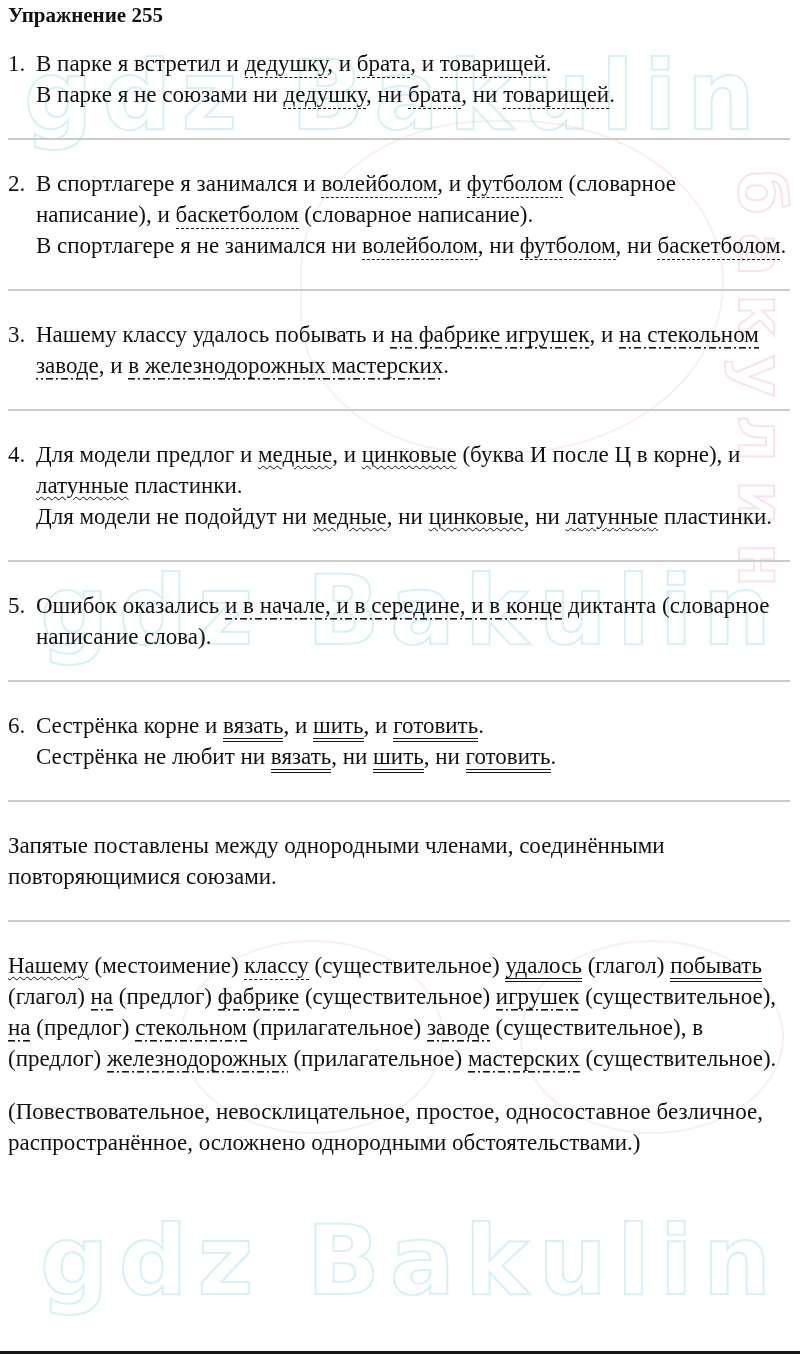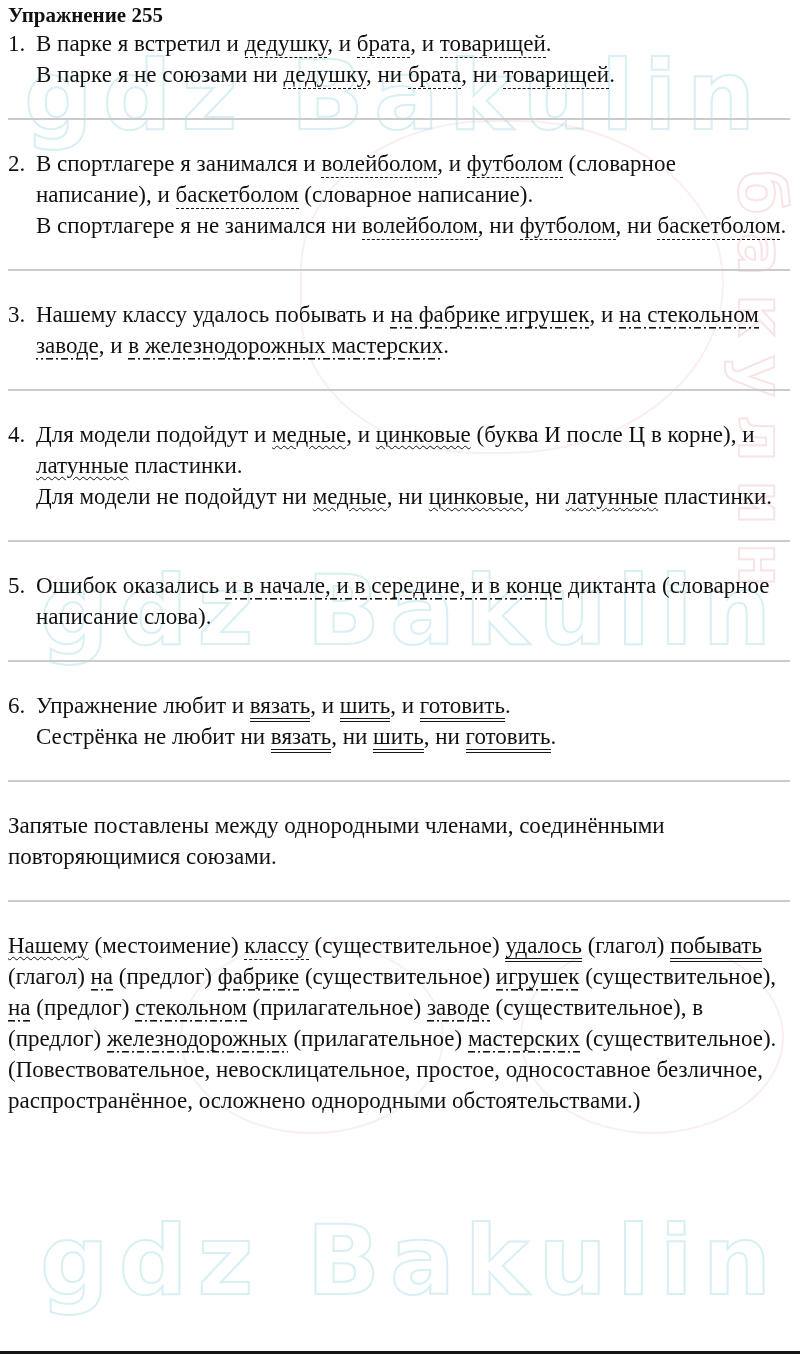--- a/index.html
+++ b/index.html
@@ -46,40 +46,40 @@
 
   
   .page {
     position: relative;
     z-index: 1;
     padding: 3px 10px 0 8px;
   }
   .title {
     font-size: 21px;
     font-weight: bold;
-    margin: 0 0 0 0;
+    margin: 0 0 20px 0;
   }
   .item { display: flex; }
   .item-num {
     flex: 0 0 28px;
     font-size: 23px;
     line-height: 31px;
   }
   .item-body { flex: 1; min-width: 0; }
   .sent, .para {
     font-size: 23px;
     line-height: 31px;
     margin: 0;
   }
   .divider {
     border: none;
     border-top: 2px solid #cbcbcb;
     margin: 28px 0;
   }
-  .note { }
+  .note { margin-top: 22px; }
 
   
   .u-dashed { border-bottom: 1.6px dashed #161616; padding-bottom: 1px; }
   .u-dashdot {
     padding-bottom: 2px;
     background-image: repeating-linear-gradient(90deg,
       #161616 0 7px, transparent 7px 10px,
       #161616 10px 12px, transparent 12px 15px);
     background-repeat: no-repeat;
     background-position: left bottom;
@@ -133,38 +133,38 @@
     <div class="item-num">3.</div>
     <div class="item-body">
       <p class="sent"><span>Нашему классу удалось побывать и </span><span class="u-dashdot">на фабрике игрушек</span><span>, и </span><span class="u-dashdot">на стекольном заводе</span><span>, и </span><span class="u-dashdot">в железнодорожных мастерских</span><span>.</span></p>
     </div>
   </section>
   <hr class="divider">
 
   <section class="item">
     <div class="item-num">4.</div>
     <div class="item-body">
-      <p class="sent"><span>Для модели подойдут и </span><span class="u-wavy">медные</span><span>, и </span><span class="u-wavy">цинковые</span><span> (буква И после Ц в корне), и </span><span class="u-wavy">латунные</span><span> пластинки.</span></p>
+      <p class="sent"><span>Для модели предлог и </span><span class="u-wavy">медные</span><span>, и </span><span class="u-wavy">цинковые</span><span> (буква И после Ц в корне), и </span><span class="u-wavy">латунные</span><span> пластинки.</span></p>
       <p class="sent"><span>Для модели не подойдут ни </span><span class="u-wavy">медные</span><span>, ни </span><span class="u-wavy">цинковые</span><span>, ни </span><span class="u-wavy">латунные</span><span> пластинки.</span></p>
     </div>
   </section>
   <hr class="divider">
 
   <section class="item">
     <div class="item-num">5.</div>
     <div class="item-body">
       <p class="sent"><span>Ошибок оказались </span><span class="u-dashdot">и в начале, и в середине, и в конце</span><span> диктанта (словарное написание слова).</span></p>
     </div>
   </section>
   <hr class="divider">
 
   <section class="item">
     <div class="item-num">6.</div>
     <div class="item-body">
-      <p class="sent"><span>Упражнение любит и </span><span class="u-double">вязать</span><span>, и </span><span class="u-double">шить</span><span>, и </span><span class="u-double">готовить</span><span>.</span></p>
+      <p class="sent"><span>Сестрёнка корне и </span><span class="u-double">вязать</span><span>, и </span><span class="u-double">шить</span><span>, и </span><span class="u-double">готовить</span><span>.</span></p>
       <p class="sent"><span>Сестрёнка не любит ни </span><span class="u-double">вязать</span><span>, ни </span><span class="u-double">шить</span><span>, ни </span><span class="u-double">готовить</span><span>.</span></p>
     </div>
   </section>
   <hr class="divider">
 
   <p class="para"><span>Запятые поставлены между однородными членами, соединёнными повторяющимися союзами.</span></p>
   <hr class="divider">
 
   <p class="para"><span class="u-wavy">Нашему</span><span> (местоимение) </span><span class="u-dashed">классу</span><span> (существительное) </span><span class="u-double">удалось</span><span> (глагол) </span><span class="u-double">побывать</span><span> (глагол) </span><span class="u-dashdot">на</span><span> (предлог) </span><span class="u-dashdot">фабрике</span><span> (существительное) </span><span class="u-dashdot">игрушек</span><span> (существительное), </span><span class="u-dashdot">на</span><span> (предлог) </span><span class="u-dashdot">стекольном</span><span> (прилагательное) </span><span class="u-dashdot">заводе</span><span> (существительное), в (предлог) </span><span class="u-dashdot">железнодорожных</span><span> (прилагательное) </span><span class="u-dashdot">мастерских</span><span> (существительное).</span></p>
 

